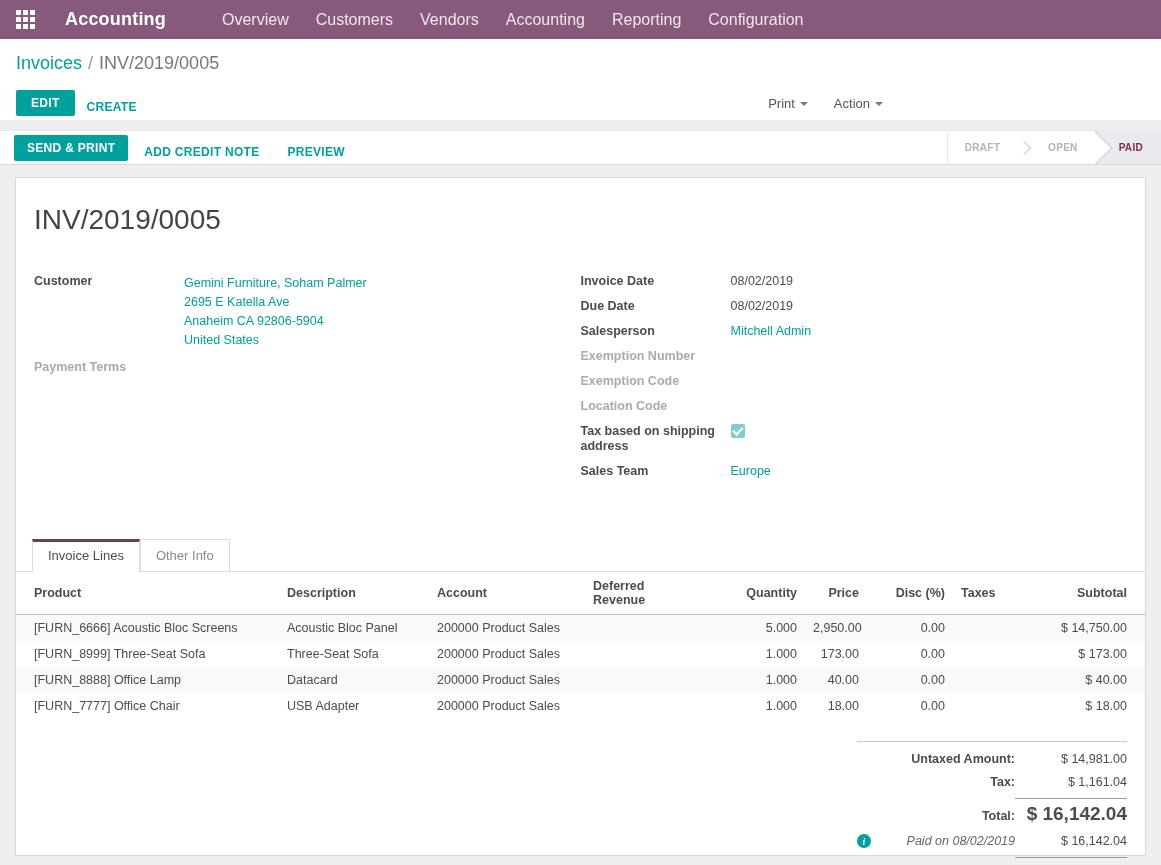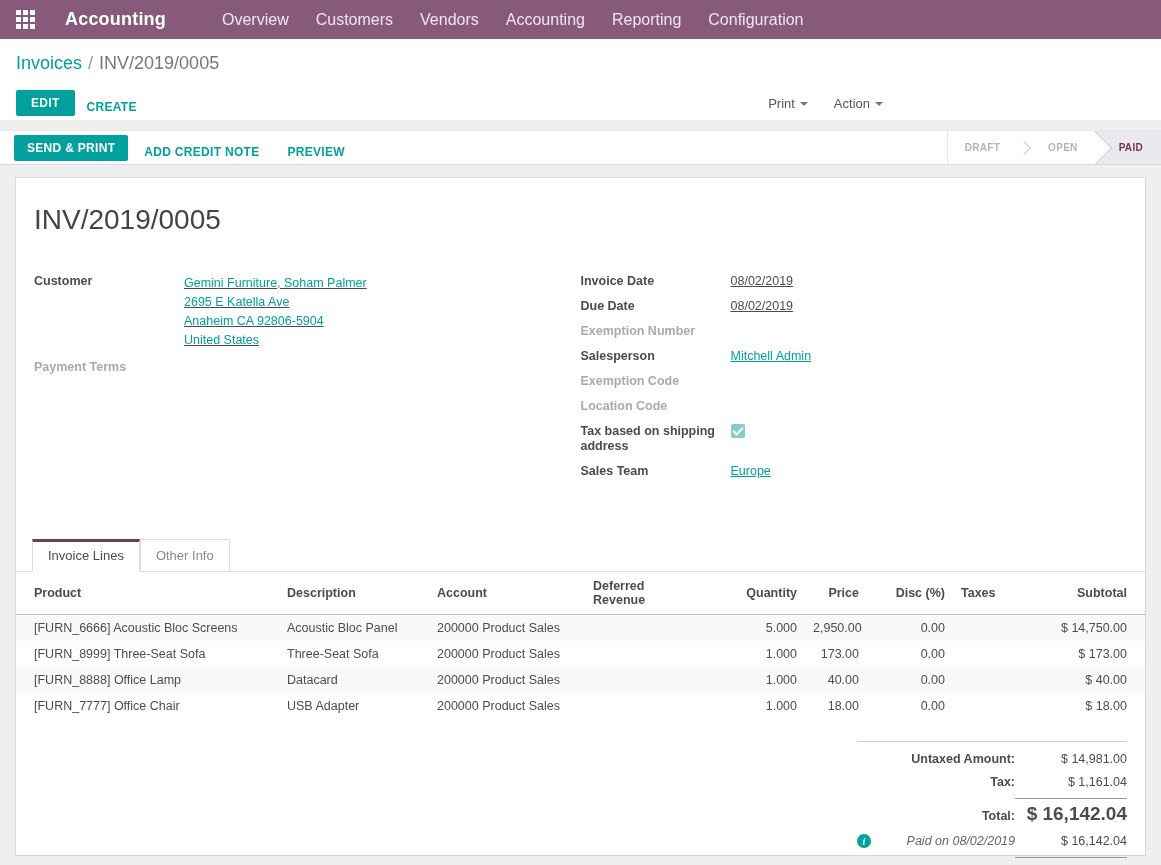--- a/index.html
+++ b/index.html
@@ -51,21 +51,21 @@
   
   .content { padding:12px 15px 0 15px; }
   .sheet { background:#fff; border:1px solid #d8d8d8; height:679px; padding-top:26px; }
   .doc-title { font-size:28px; font-weight:400; color:#444; margin-left:18px; }
 
   .field-group { display:flex; margin:38px 18px 0 18px; }
   .fg-col { flex:1; }
   .frow { display:flex; margin-bottom:10px; min-height:15px; }
   .flabel { width:150px; font-size:12.5px; font-weight:700; color:#4c4c4c; line-height:15px; padding-right:10px; }
   .flabel.empty { color:#aaa; }
-  .fvalue { font-size:12.5px; line-height:15px; color:#4c4c4c;text-decoration:underline; }
+  .fvalue { font-size:12.5px; line-height:15px; color:#4c4c4c; }
   .fvalue.link, .addr div { color:#00A09D; cursor:pointer; }
   .addr div { font-size:12.5px; line-height:19px; }
   .checkbox { width:14px; height:14px; background:#82cecb; border-radius:2px; position:relative; cursor:default; }
   .checkbox::after { content:''; position:absolute; left:4px; top:1px; width:4px; height:8px;
         border:solid #fff; border-width:0 2px 2px 0; transform:rotate(45deg); }
 
   
   .notebook { margin-top:50px; }
   .tabs { padding-left:16px; border-bottom:1px solid #ddd; display:flex; }
   .tab { font-size:13px; padding:8px 15px; cursor:pointer; margin-bottom:-1px; }
@@ -180,25 +180,25 @@
       <div class="fg-col">
         <div class="frow">
           <div class="flabel">Invoice Date</div>
           <div class="fvalue">08/02/2019</div>
         </div>
         <div class="frow">
           <div class="flabel">Due Date</div>
           <div class="fvalue">08/02/2019</div>
         </div>
         <div class="frow">
-          <div class="flabel empty">Exemption Number</div>
-        </div>
-        <div class="frow">
           <div class="flabel">Salesperson</div>
           <div class="fvalue link">Mitchell Admin</div>
+        </div>
+        <div class="frow">
+          <div class="flabel empty">Exemption Number</div>
         </div>
         <div class="frow">
           <div class="flabel empty">Exemption Code</div>
         </div>
         <div class="frow">
           <div class="flabel empty">Location Code</div>
         </div>
         <div class="frow">
           <div class="flabel">Tax based on shipping address</div>
           <div class="fvalue">

